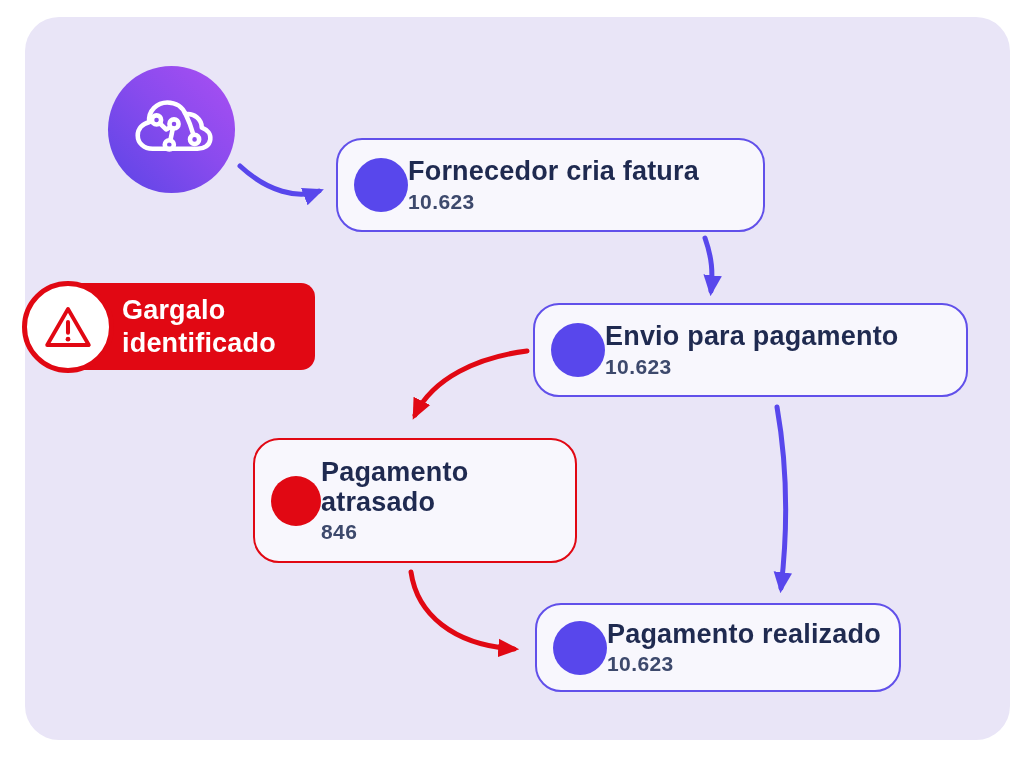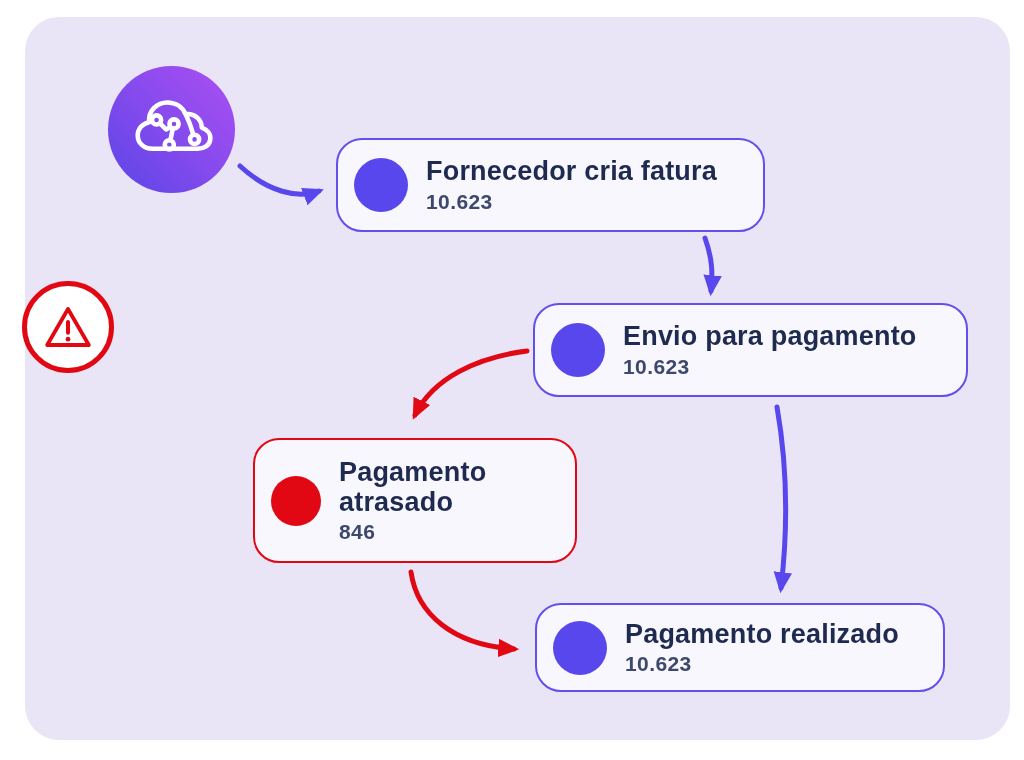--- a/index.html
+++ b/index.html
@@ -30,21 +30,20 @@
 
   
   .node {
     position: absolute;
     background: #F8F7FD;
     border: 2px solid #6150EA;
     border-radius: 26px;
     display: flex;
     align-items: center;
     padding: 0 18px 0 16px;
-    gap: 18px;
     box-sizing: border-box;
   }
   .node.red { border-color: #E10813; }
   .dot {
     width: 54px; height: 54px;
     border-radius: 50%;
     background: #5847EC;
     flex: 0 0 auto;
   }
   .node.red .dot { background: #E10813; width: 50px; height: 50px; }
@@ -59,21 +58,21 @@
   .node-count {
     font-size: 21px;
     font-weight: 700;
     color: #3D496C;
     margin-top: 3px;
     letter-spacing: 0.4px;
   }
   #node-1 { left: 336px; top: 138px; width: 429px; height: 94px; }
   #node-2 { left: 533px; top: 303px; width: 435px; height: 94px; }
   #node-3 { left: 253px; top: 438px; width: 324px; height: 125px; }
-  #node-4 { left: 535px; top: 603px; width: 410px; height: 89px; }
+  #node-4 { left: 535px; top: 603px; width: 366px; height: 89px; }
 
   
   .badge-rect {
     position: absolute;
     left: 58px; top: 283px;
     width: 257px; height: 87px;
     background: #E10813;
     border-radius: 14px;
     display: flex;
     align-items: center;
@@ -139,20 +138,23 @@
         <path d="M23 27 L27.6 31.6 L30.4 30.2"></path>
         <path d="M32.6 30.9 L30.8 39.6"></path>
         <circle cx="20.5" cy="24.5" r="3.4"></circle>
         <circle cx="33.5" cy="27.5" r="3.4"></circle>
         <circle cx="30" cy="43" r="3.4"></circle>
         <circle cx="48.8" cy="39" r="3.4"></circle>
       </g>
     </svg>
   </div>
 
+  <div class="badge-rect">
+    <div class="badge-label">Gargalo identificado</div>
+  </div>
   <div class="badge-circle">
     <svg viewBox="0 0 48 48">
       <path d="M24 8 L42.5 40 H5.5 Z" fill="none" stroke="#E10813" stroke-width="3.4" stroke-linejoin="round"></path>
       <line x1="24" y1="19.5" x2="24" y2="29" stroke="#E10813" stroke-width="3.6" stroke-linecap="round"></line>
       <circle cx="24" cy="34.8" r="2.1" fill="#E10813"></circle>
     </svg>
   </div>
 
   <div class="node" id="node-1">
     <div class="dot"></div>

